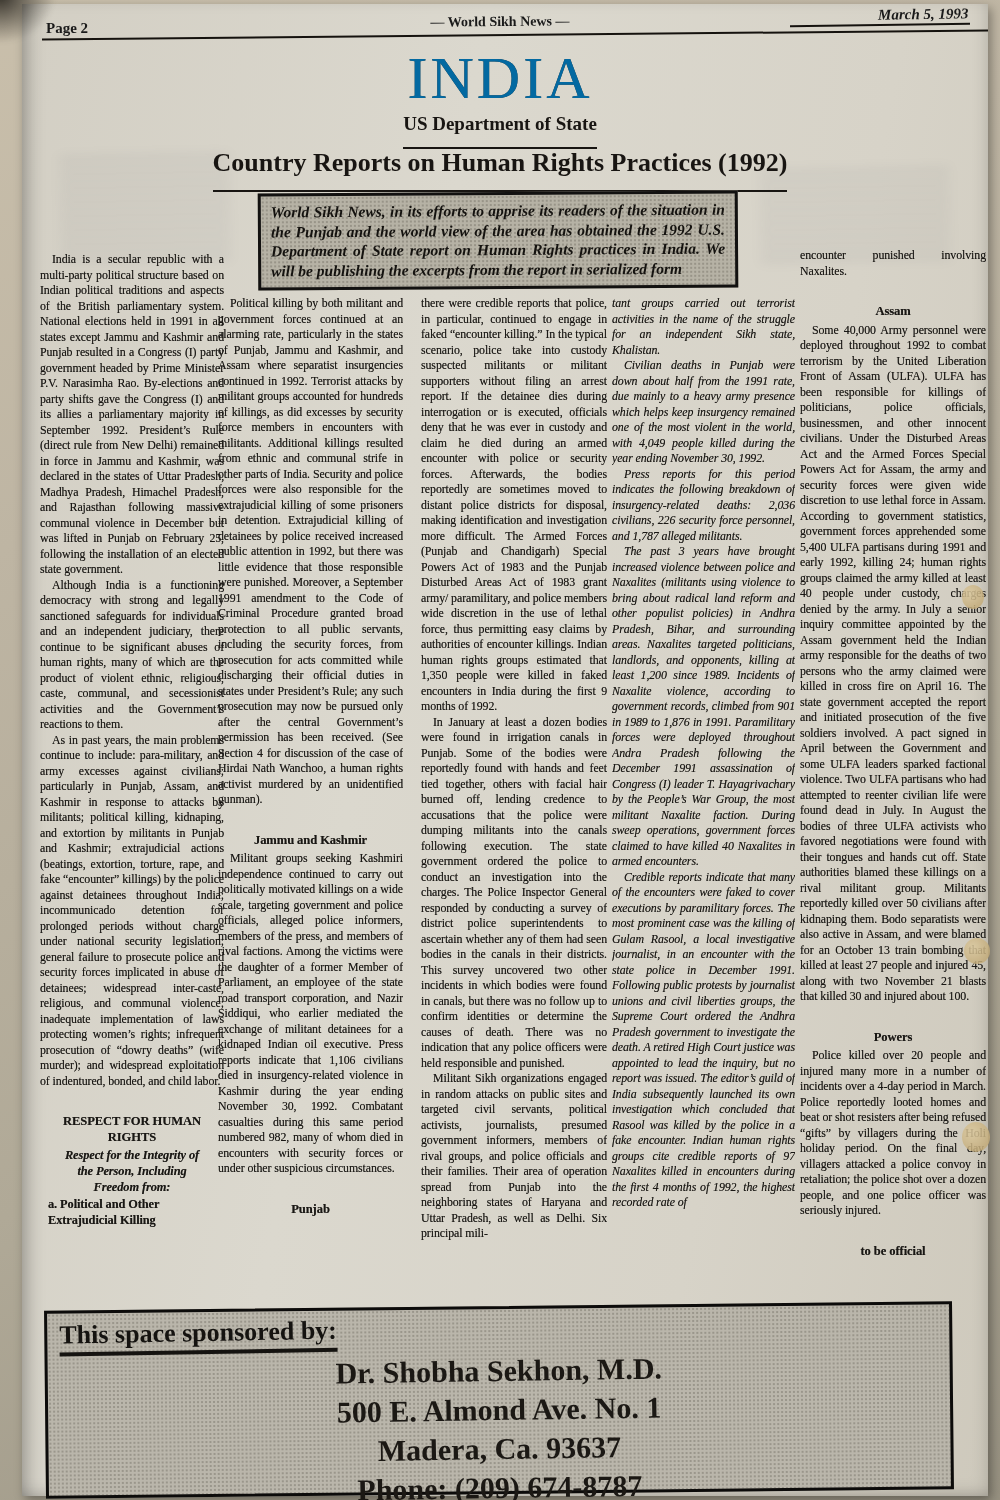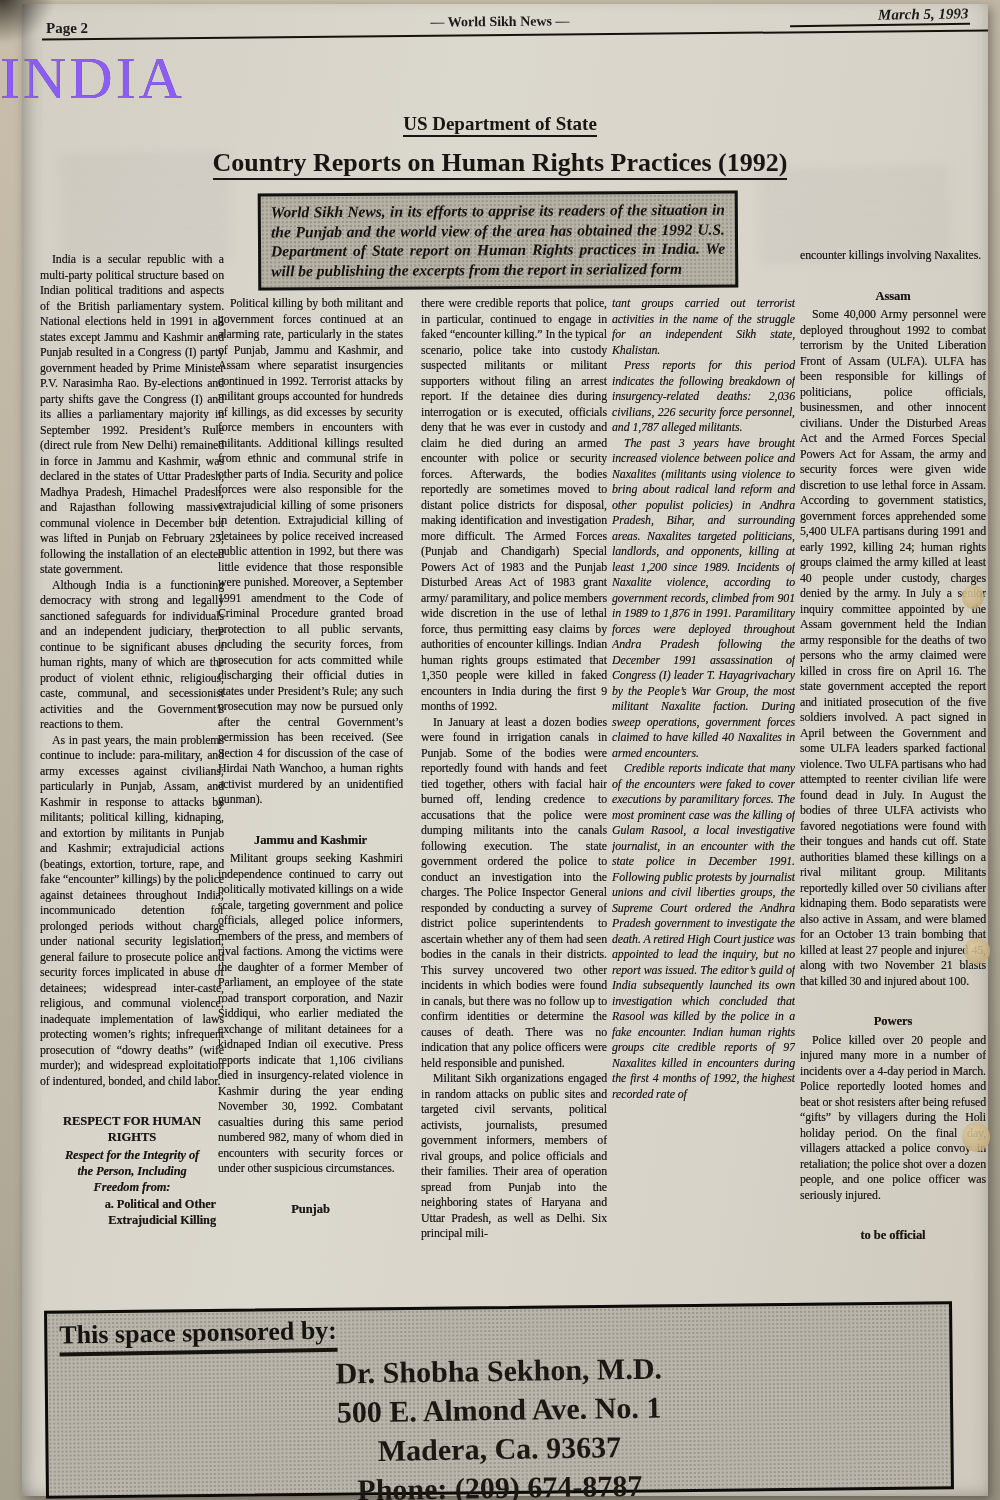--- a/index.html
+++ b/index.html
@@ -29,27 +29,27 @@
   #tape3 { left:962px; top:1122px; width:28px; height:30px; }
 
   
   #page-label { position:absolute; left:46px; top:20px; font-size:15px; font-weight:bold; }
   #masthead   { position:absolute; left:0; top:14px; width:1000px; text-align:center; font-size:14px; font-weight:bold; transform:rotate(-.5deg); }
   #date       { position:absolute; right:32px; top:6px; font-size:15px; font-weight:bold; font-style:italic; transform:rotate(-.8deg); }
   #rule  { position:absolute; left:42px; top:34px; width:946px; border-top:2.5px solid #15120e; transform:rotate(-.55deg); }
   #rule2 { position:absolute; right:30px; top:24px; width:180px; border-top:2px solid #15120e; transform:rotate(-.8deg); }
 
   
-  #title { position:absolute; left:0; top:44px; width:1000px; text-align:left;
-           font-size:60px; font-weight:500; letter-spacing:3px; color:#8b5cf6;
+  #title { position:absolute; left:0; top:44px; width:1000px; text-align:center;
+           font-size:60px; font-weight:500; letter-spacing:3px; color:#0369a1;
            text-shadow:0 0 .6px rgba(20,18,14,.8); }
   .subtitle { position:absolute; left:0; width:1000px; text-align:center; font-weight:bold; color:#181512; }
   #sub1 { top:113px; font-size:19px; }
   #sub2 { top:148px; font-size:26px; }
-  .subtitle span { border-bottom:2.5px solid #181512; padding-bottom:1px;margin-top:24px; }
+  .subtitle span { border-bottom:2.5px solid #181512; padding-bottom:13px;margin-top:24px; }
 
   
   #intro {
     position:absolute; left:258px; top:192px; width:480px; min-height:88px;
     border:3px solid #121110; padding:6px 10px 7px;
     background-color:#b6b2a5;
     background-image:radial-gradient(rgba(90,86,76,.35) .7px, transparent .8px);
     background-size:4px 4px; transform:rotate(-.35deg);
   }
   #intro p { font-size:15.5px; line-height:19.5px; font-weight:bold; font-style:italic; color:#14120f; text-align:justify; }
@@ -60,21 +60,21 @@
          text-shadow:0 0 .35px rgba(25,23,20,.55); }
   #col1 { left:40px;  top:252px; width:184px; height:1048px; }
   #col2 { left:218px; top:296px; width:185px; height:1004px; }
   #col3 { left:421px; top:296px; width:186px; height:1004px; }
   #col4 { left:612px; top:296px; width:183px; height:1004px;font-style:italic; }
   #col5 { left:800px; top:248px; width:186px; height:1052px; }
   .col p { text-indent:12px; }
   .col p.cont { text-indent:0; }
   .col .h  { font-weight:bold; text-align:center; margin:25px 4px 3px; font-size:12.6px; }
   .col .hi { font-weight:bold; font-style:italic; text-align:center; margin:1px 16px 2px; font-size:12.4px; line-height:15.8px; }
-  .col .h2 { font-weight:bold; text-align:right; margin:1px 8px 0; font-size:12.4px; }
+  .col .h2 { font-weight:bold; text-align:left; margin:1px 8px 0; font-size:12.4px; }
 
   
   #sponsor {
     position:absolute; left:45px; top:1306px; width:908px; height:188px;
     border:3.5px solid #0c0b0a;
     background-color:#bab6ab;
     background-image:radial-gradient(rgba(88,84,74,.35) .7px, transparent .8px);
     background-size:4px 4px;
     transform:rotate(-.6deg);
   }
@@ -122,26 +122,27 @@
     <p class="p">Militant groups seeking Kashmiri independence continued to carry out politically motivated killings on a wide scale, targeting government and police officials, alleged police informers, members of the press, and members of rival factions. Among the victims were the daughter of a former Member of Parliament, an employee of the state road transport corporation, and Nazir Siddiqui, who earlier mediated the exchange of militant detainees for a kidnaped Indian oil executive. Press reports indicate that 1,106 civilians died in insurgency-related violence in Kashmir during the year ending November 30, 1992. Combatant casualties during this same period numbered 982, many of whom died in encounters with security forces or under other suspicious circumstances.</p>
     <div class="h">Punjab</div>
   </div>
 <div class="col" id="col3">
     <p class="cont">there were credible reports that police, in particular, continued to engage in faked “encounter killing.” In the typical scenario, police take into custody suspected militants or militant supporters without filing an arrest report. If the detainee dies during interrogation or is executed, officials deny that he was ever in custody and claim he died during an armed encounter with police or security forces. Afterwards, the bodies reportedly are sometimes moved to distant police districts for disposal, making identification and investigation more difficult. The Armed Forces (Punjab and Chandigarh) Special Powers Act of 1983 and the Punjab Disturbed Areas Act of 1983 grant army/ paramilitary, and police members wide discretion in the use of lethal force, thus permitting easy claims by authorities of encounter killings. Indian human rights groups estimated that 1,350 people were killed in faked encounters in India during the first 9 months of 1992.</p>
     <p class="p">In January at least a dozen bodies were found in irrigation canals in Punjab. Some of the bodies were reportedly found with hands and feet tied together, others with facial hair burned off, lending credence to accusations that the police were dumping militants into the canals following execution. The state government ordered the police to conduct an investigation into the charges. The Police Inspector General responded by conducting a survey of district police superintendents to ascertain whether any of them had seen bodies in the canals in their districts. This survey uncovered two other incidents in which bodies were found in canals, but there was no follow up to confirm identities or determine the causes of death. There was no indication that any police officers were held responsible and punished.</p>
     <p class="p">Militant Sikh organizations engaged in random attacks on public sites and targeted civil servants, political activists, journalists, presumed government informers, members of rival groups, and police officials and their families. Their area of operation spread from Punjab into the neighboring states of Haryana and Uttar Pradesh, as well as Delhi. Six principal mili-</p>
   </div>
 <div class="col" id="col4">
     <p class="cont">tant groups carried out terrorist activities in the name of the struggle for an independent Sikh state, Khalistan.</p>
+    <p class="p">Civilian deaths in Punjab were down about half from the 1991 rate, due mainly to a heavy army presence which helps keep insurgency remained one of the most violent in the world, with 4,049 people killed during the year ending November 30, 1992.</p>
     <p class="p">Press reports for this period indicates the following breakdown of insurgency-related deaths: 2,036 civilians, 226 security force personnel, and 1,787 alleged militants.</p>
     <p class="p">The past 3 years have brought increased violence between police and Naxalites (militants using violence to bring about radical land reform and other populist policies) in Andhra Pradesh, Bihar, and surrounding areas. Naxalites targeted politicians, landlords, and opponents, killing at least 1,200 since 1989. Incidents of Naxalite violence, according to government records, climbed from 901 in 1989 to 1,876 in 1991. Paramilitary forces were deployed throughout Andra Pradesh following the December 1991 assassination of Congress (I) leader T. Hayagrivachary by the People’s War Group, the most militant Naxalite faction. During sweep operations, government forces claimed to have killed 40 Naxalites in armed encounters.</p>
     <p class="p">Credible reports indicate that many of the encounters were faked to cover executions by paramilitary forces. The most prominent case was the killing of Gulam Rasool, a local investigative journalist, in an encounter with the state police in December 1991. Following public protests by journalist unions and civil liberties groups, the Supreme Court ordered the Andhra Pradesh government to investigate the death. A retired High Court justice was appointed to lead the inquiry, but no report was issued. The editor’s guild of India subsequently launched its own investigation which concluded that Rasool was killed by the police in a fake encounter. Indian human rights groups cite credible reports of 97 Naxalites killed in encounters during the first 4 months of 1992, the highest recorded rate of</p>
   </div>
 <div class="col" id="col5">
-    <p class="cont">encounter killings involving Naxalites.</p>
+    <p class="cont">encounter punished involving Naxalites.</p>
     <div class="h">Assam</div>
     <p class="p">Some 40,000 Army personnel were deployed throughout 1992 to combat terrorism by the United Liberation Front of Assam (ULFA). ULFA has been responsible for killings of politicians, police officials, businessmen, and other innocent civilians. Under the Disturbed Areas Act and the Armed Forces Special Powers Act for Assam, the army and security forces were given wide discretion to use lethal force in Assam. According to government statistics, government forces apprehended some 5,400 ULFA partisans during 1991 and early 1992, killing 24; human rights groups claimed the army killed at least 40 people under custody, charges denied by the army. In July a senior inquiry committee appointed by the Assam government held the Indian army responsible for the deaths of two persons who the army claimed were killed in cross fire on April 16. The state government accepted the report and initiated prosecution of the five soldiers involved. A pact signed in April between the Government and some ULFA leaders sparked factional violence. Two ULFA partisans who had attempted to reenter civilian life were found dead in July. In August the bodies of three ULFA activists who favored negotiations were found with their tongues and hands cut off. State authorities blamed these killings on a rival militant group. Militants reportedly killed over 50 civilians after kidnaping them. Bodo separatists were also active in Assam, and were blamed for an October 13 train bombing that killed at least 27 people and injured 45, along with two November 21 blasts that killed 30 and injured about 100.</p>
     <div class="h">Powers</div>
     <p class="p">Police killed over 20 people and injured many more in a number of incidents over a 4-day period in March. Police reportedly looted homes and beat or shot resisters after being refused “gifts” by villagers during the Holi holiday period. On the final day, villagers attacked a police convoy in retaliation; the police shot over a dozen people, and one police officer was seriously injured.</p>
     <div class="h">to be official</div>
   </div>
 
 <div id="sponsor">
   <div id="sponsor-label">This space sponsored by:</div>
   <div class="sline">Dr. Shobha Sekhon, M.D.</div>

